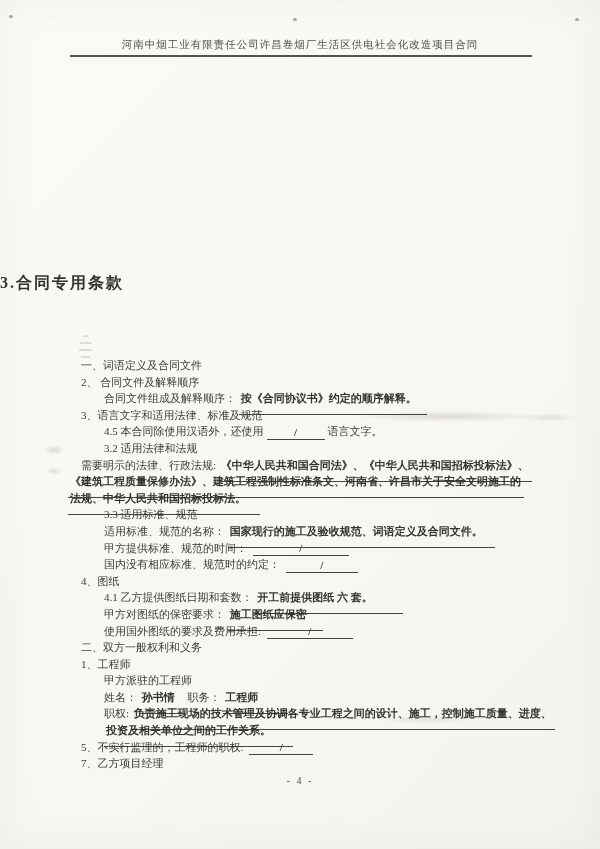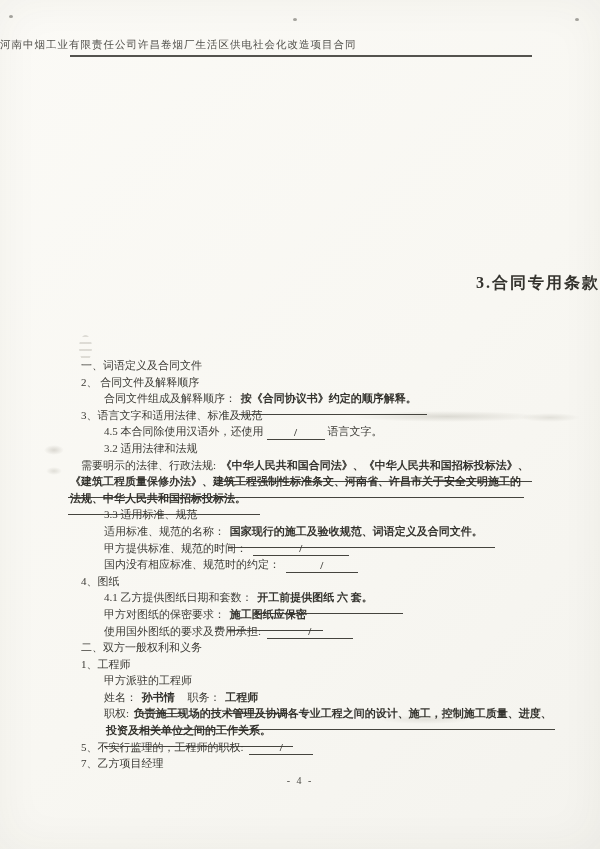--- a/index.html
+++ b/index.html
@@ -10,30 +10,30 @@
   }
   .page{
     position:relative;width:600px;height:849px;overflow:hidden;
     background:linear-gradient(135deg,#fbfaf6 0%,#f8f7f2 55%,#f4f3ee 100%);
     box-shadow:inset 0 0 45px rgba(60,55,40,0.05);
     color:#3b3a35;
   }
   
   .doc-header{
     position:absolute;top:38px;left:0;width:100%;
-    text-align:left;font-size:10.5px;letter-spacing:1px;color:#504f4a;font-family:Liberation Serif, serif;
+    text-align:center;font-size:10.5px;letter-spacing:1px;color:#504f4a;font-family:Liberation Serif, serif;
   }
   .header-rule{
     position:absolute;top:55px;left:70px;width:462px;height:2px;
     background:#54534e;
   }
   
   .doc-title{
     position:absolute;top:273px;left:0;width:100%;
-    text-align:right;font-size:16px;font-weight:bold;
+    text-align:left;font-size:16px;font-weight:bold;
     letter-spacing:2px;color:#33322d;
   }
   
   .doc-lines{
     position:absolute;top:357px;left:68px;width:476px;
     font-size:11px;line-height:16.6px;color:#3b3a35;
   }
   .line{white-space:nowrap;height:16.6px;}
   .i0{padding-left:0;}
   .i1{padding-left:13px;}

